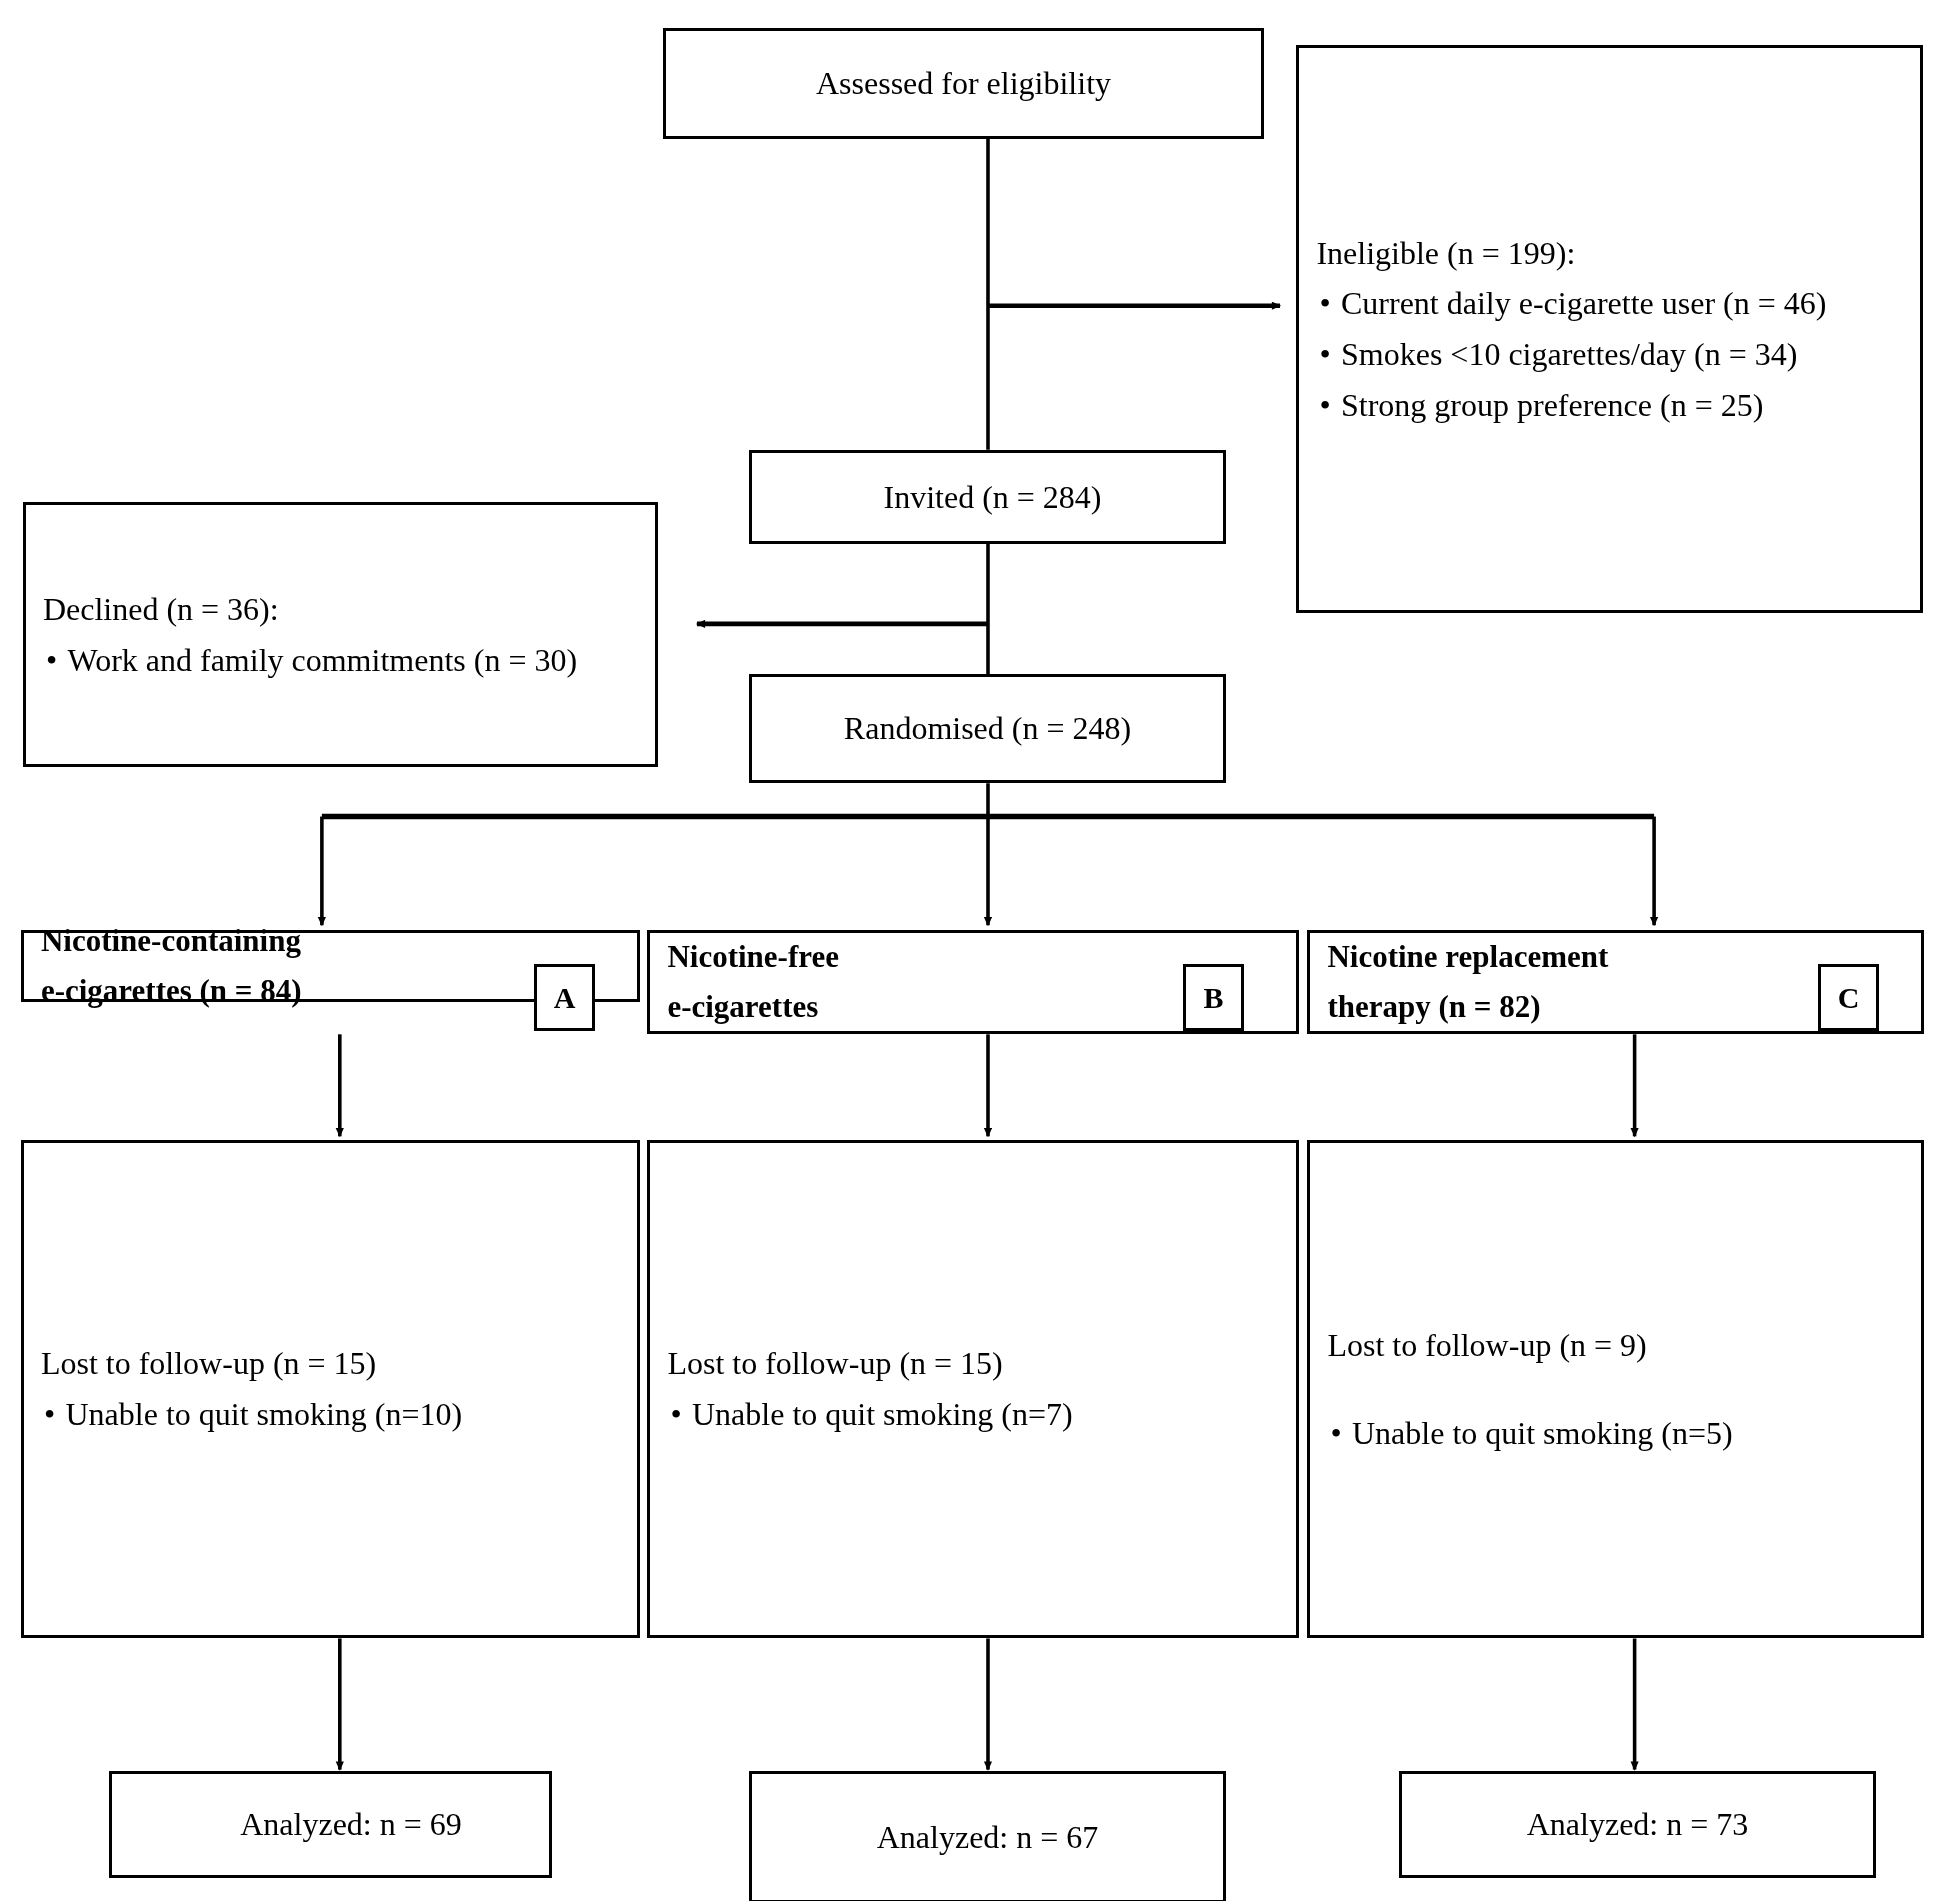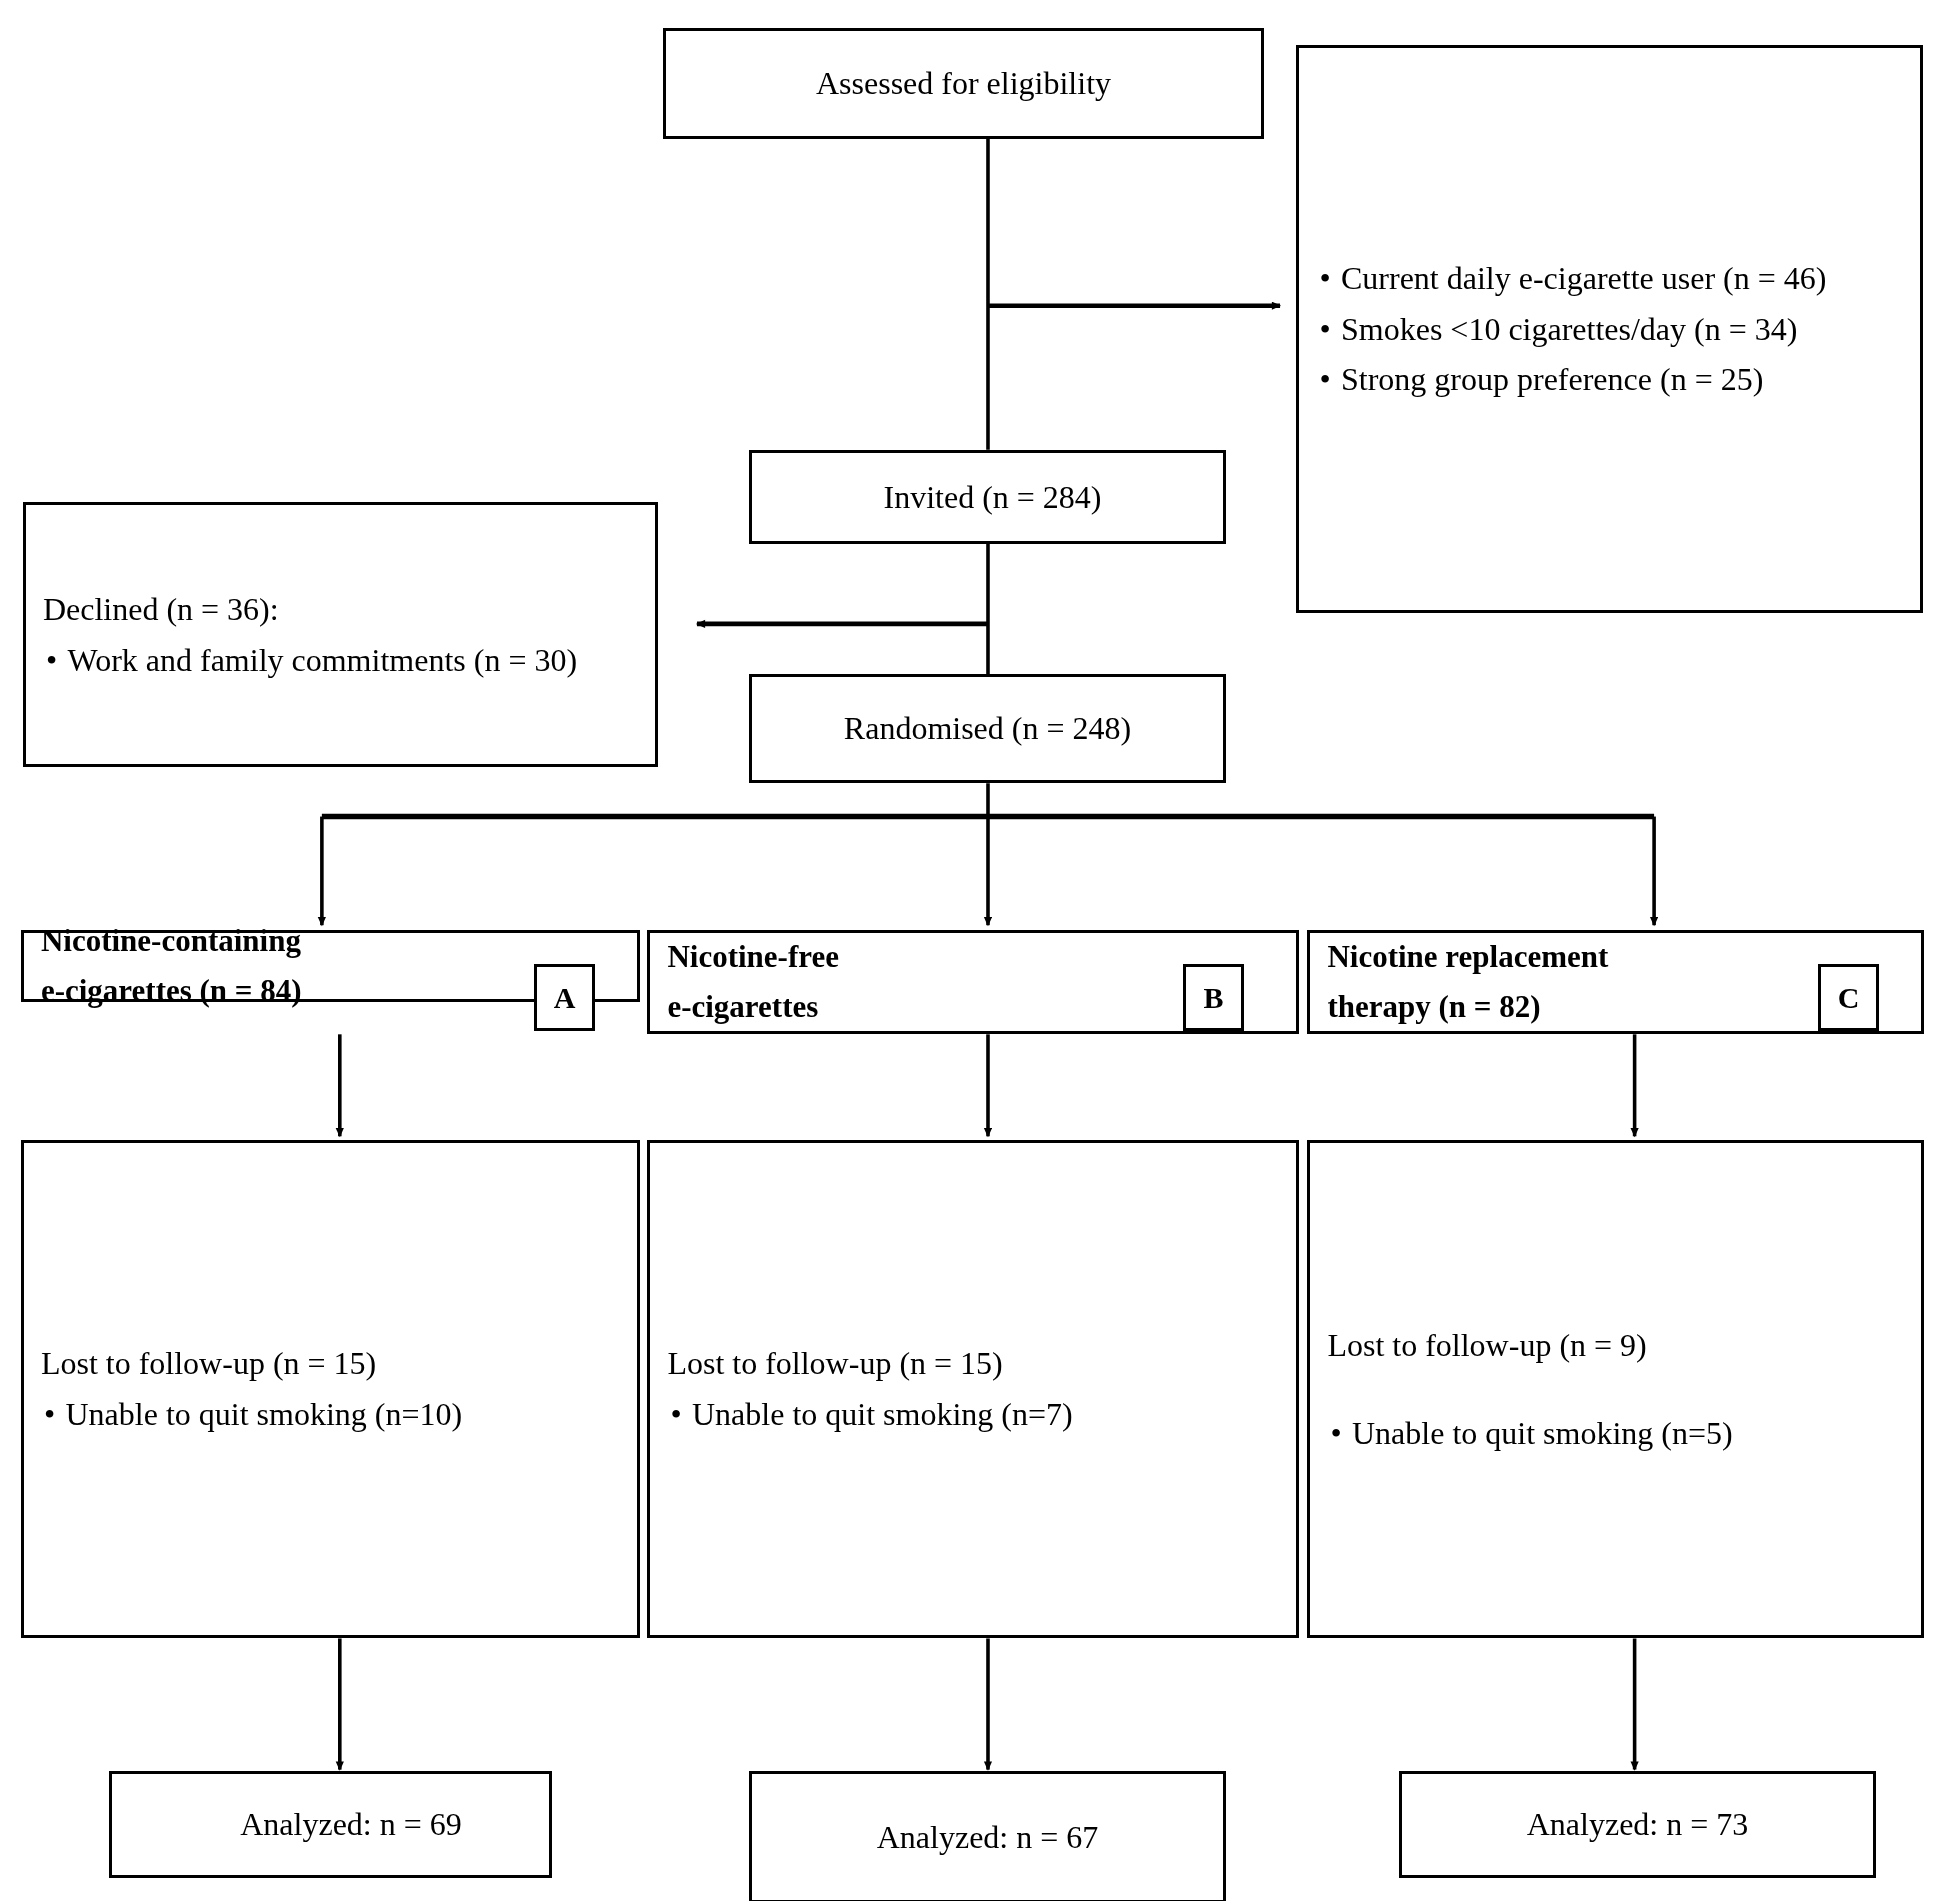--- a/index.html
+++ b/index.html
@@ -116,20 +116,21 @@
       <line x1="1928" y1="3182" x2="1928" y2="3438" marker-end="url(#ahslim)"></line>
       <line x1="3190" y1="3182" x2="3190" y2="3438" marker-end="url(#ahslim)"></line>
     </g>
   </svg>
 
   <div class="node center" style="left:663px;top:19.5px;width:601px;height:111px;">
     <div class="line">Assessed for eligibility</div>
   </div>
 
   <div class="node pad" style="left:1296px;top:37px;width:627px;height:568px;">
+    <div class="heading">Ineligible (n = 199):</div>
     <ul class="bullets">
       <li>Current daily e-cigarette user (n = 46)</li>
       <li>Smokes &lt;10 cigarettes/day (n = 34)</li>
       <li>Strong group preference (n = 25)</li>
     </ul>
   </div>
 
   <div class="node center" style="left:749px;top:442px;width:477px;height:94px;padding-left:10px;">
     <div class="line">Invited (n = 284)</div>
   </div>

